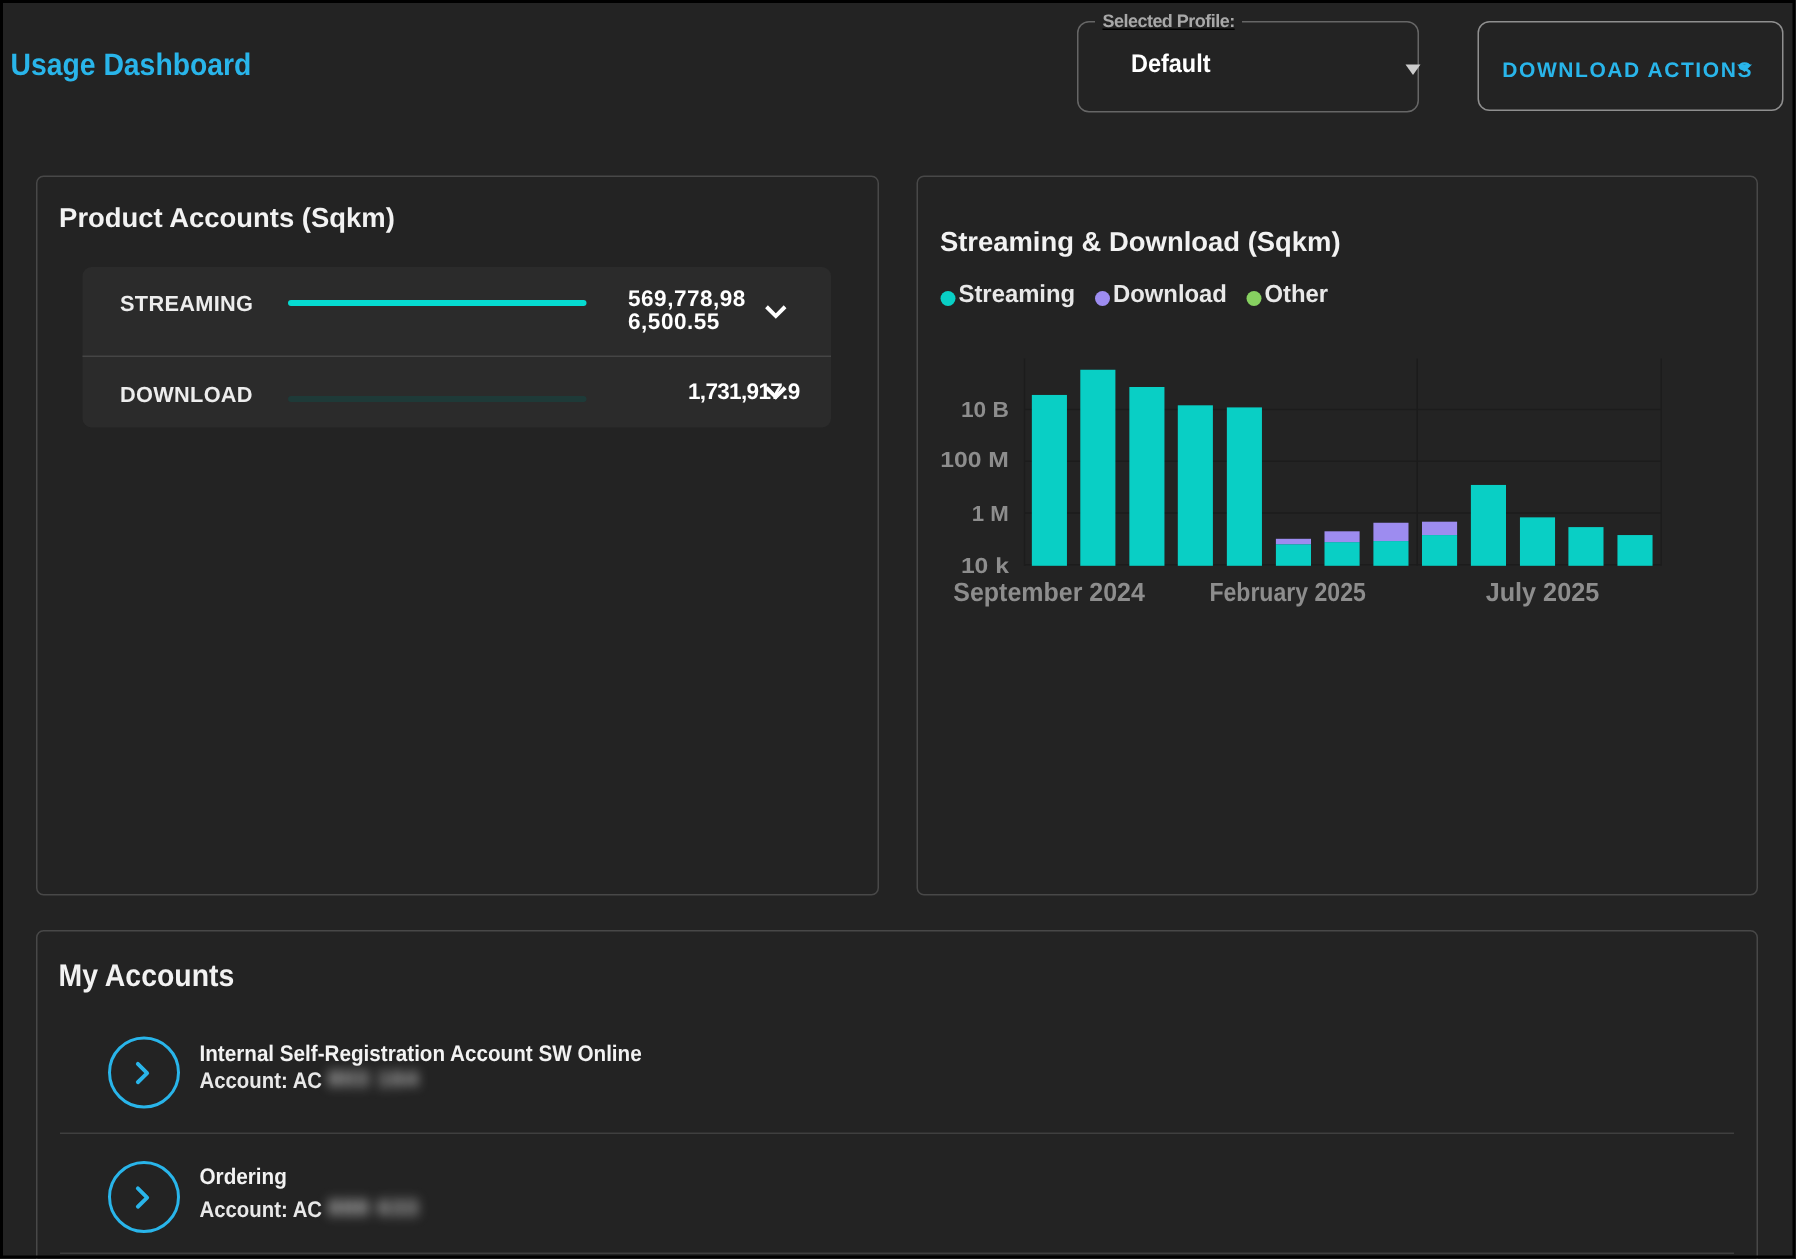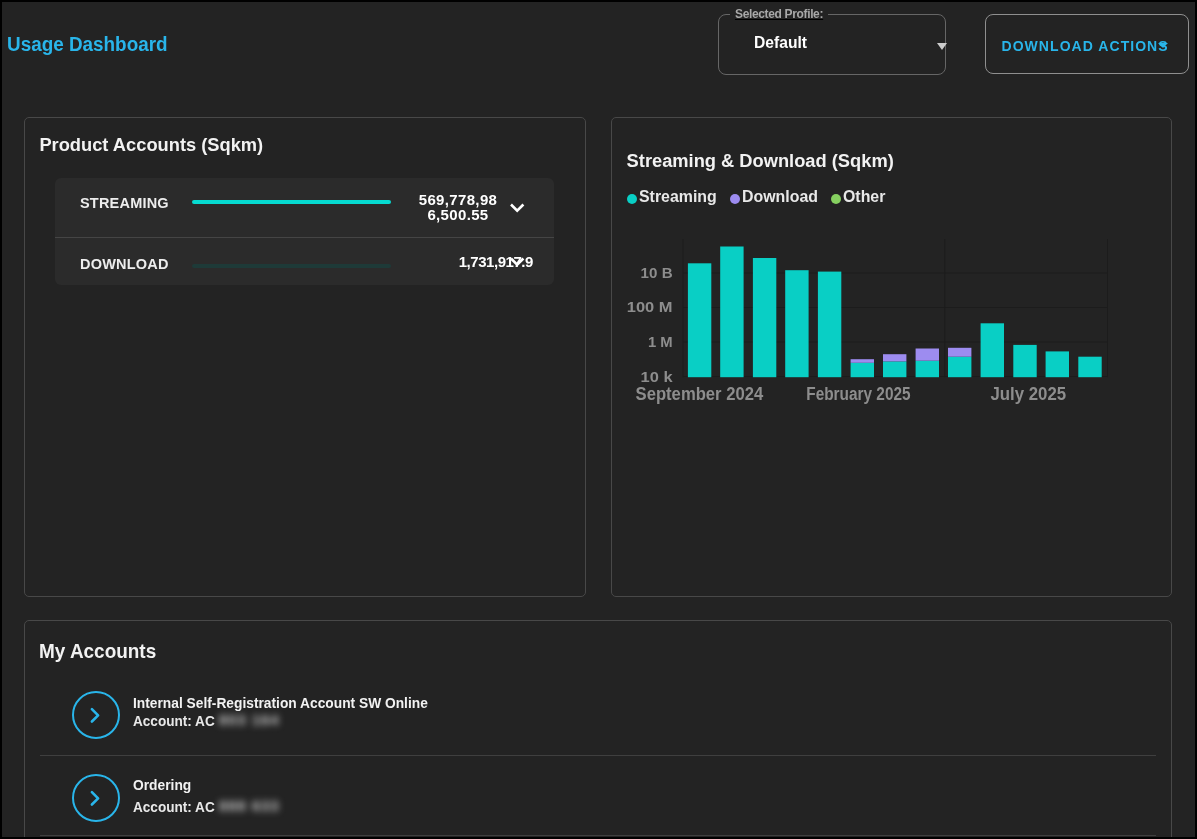--- a/index.html
+++ b/index.html
@@ -98,21 +98,21 @@
 <div class="pa-btn"></div>
 <div class="pa-txt">DOWNLOAD ACTIONS</div>
 <div class="pa-caret"></div>
 
 <div class="card" id="card1"></div>
 <div class="cardtitle" style="left:39.4px; top:136px;">Product Accounts (Sqkm)</div>
 <div id="rows"></div>
 <div class="rowdiv" style="top:237.4px;"></div>
 <div class="rlabel" style="top:195.5px;">STREAMING</div>
 <div class="rbar" style="top:200.2px; background:#06dbd1;"></div>
-<div class="rval" style="top:191.6px; letter-spacing:0.35px;text-align:center;">569,778,98<br>6,500.55</div>
+<div class="rval" style="top:191.6px; letter-spacing:0.35px;">569,778,98<br>6,500.55</div>
 <svg class="chev" style="left:508px; top:201.5px;" width="18" height="12" viewBox="0 0 18 12">
   <polyline points="3,2.5 9.2,8.7 15.4,2.5" fill="none" stroke="#fff" stroke-width="2.6"></polyline>
 </svg>
 <div class="rlabel" style="top:256.5px;">DOWNLOAD</div>
 <div class="rbar" style="top:264.3px; background:#1e3a38;"></div>
 <div class="rval" style="top:254.3px; letter-spacing:-0.45px;margin-left:40px;">1,731,917.9</div>
 <svg class="chev" style="left:508px; top:256px;" width="18" height="12" viewBox="0 0 18 12">
   <polyline points="3,2.5 9.2,8.7 15.4,2.5" fill="none" stroke="#fff" stroke-width="2.6"></polyline>
 </svg>
 

